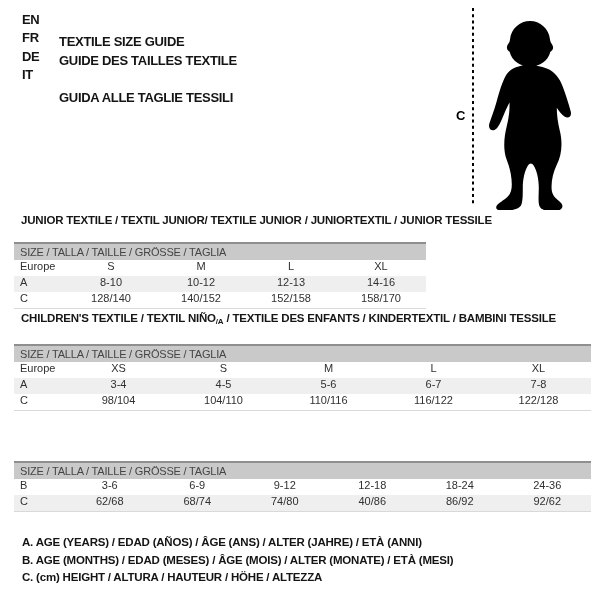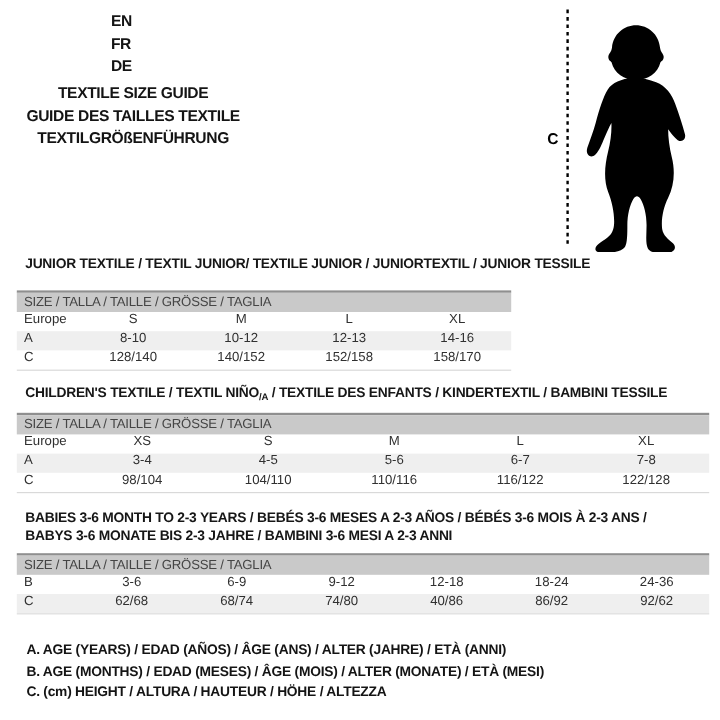--- a/index.html
+++ b/index.html
@@ -2,21 +2,21 @@
 <html style="--page-bg: #ffffff; --hdr-bar: #c9c9c9; --alt-row: #efefef; --tbl-top: #8f8f8f; --tbl-bot: #d9d9d9; --txt-tbl: #303030;"><head>
 <meta charset="utf-8">
 <style>
   html,body{margin:0;padding:0;background:#fff;}
   .page{
     position:relative;width:600px;height:600px;background:var(--page-bg,#fff);
     font-family:"Liberation Sans",sans-serif;color:#141414;overflow:hidden;
   }
   
   .lang-block{position:absolute;left:22px;top:10px;}
-  .lang-row{display:flex;height:18.5px;align-items:center;flex-direction:column;}
+  .lang-row{display:flex;height:18.5px;align-items:center;}
   .lang-code{width:37px;font-size:13px;font-weight:bold;letter-spacing:-0.3px;}
   .lang-label{font-size:13px;font-weight:bold;letter-spacing:-0.3px;white-space:nowrap;margin-top:45px;}
   
   .figure{position:absolute;left:448px;top:2px;width:150px;height:208px;}
   
   .tbl-title{
     position:absolute;left:21px;font-size:11.5px;font-weight:bold;
     letter-spacing:-0.2px;line-height:14.5px;white-space:nowrap;color:#161616;
   }
   .sub{font-size:8px;vertical-align:-2px;}
@@ -48,21 +48,24 @@
     <div class="lang-row">
       <span class="lang-code">EN</span>
       <span class="lang-label">TEXTILE SIZE GUIDE</span>
     </div>
     <div class="lang-row">
       <span class="lang-code">FR</span>
       <span class="lang-label">GUIDE DES TAILLES TEXTILE</span>
     </div>
     <div class="lang-row">
       <span class="lang-code">DE</span>
-      <span class="lang-label">TEXTILGRÖßENFÜHRUNG</span>
+    </div>
+    <div class="lang-row">
+      <span class="lang-code">IT</span>
+      <span class="lang-label">GUIDA ALLE TAGLIE TESSILI</span>
     </div>
   </div>
 
   <div class="figure">
     <svg width="150" height="208" viewBox="0 0 150 208">
       <line x1="25" y1="6" x2="25" y2="204" stroke="#000" stroke-width="2" stroke-dasharray="3,3.2"></line>
       <text x="8" y="118" font-size="13" font-weight="bold" fill="#000">C</text>
       <g transform="translate(35,9)">
         <path fill="#000" d="M47,10 C37,10 28,17.5 27,28.5 C26.5,32.5 24.5,33 24,35.8 C23.5,38.8 25.6,39.8 26.6,40.8 C29,50 37,55.5 47,55.5 C57,55.5 65,50 67.4,40.8 C68.4,39.8 70.5,38.8 70,35.8 C69.5,33 67.5,32.5 67,28.5 C66,17.5 57,10 47,10 Z
         M44,54 C35,54.5 27,58 23.5,63.5 C19.5,70 16.5,80 13.5,91 C11.5,98.5 8.5,106 6.5,112 C4.8,117 8,120.5 11.5,119 C14.5,117.8 17,112.5 19,108 C21.5,102 24.5,95 26.5,91.5 C26.8,99 25.8,107 23.8,115 C20.8,127 20,139 23.8,149 C26.8,156.5 28.8,165.5 28.8,173.5 C28.8,178.5 27.8,182.5 24.8,185.5 C20.8,189.5 15.8,191.5 13.8,194.5 C11.8,197.8 14.8,199.8 19.8,199.8 C26.8,199.8 34.8,198.8 37.8,194.8 C39.8,191.8 39.8,183.8 39.8,176.8 C39.8,167.8 41.8,159.8 44.8,154.8 C46.8,151.8 48.8,151.8 50.8,154.8 C53.8,159.8 55.8,167.8 55.8,176.8 C55.8,183.8 54.8,191.8 56.8,195.8 C58.8,199.8 66.8,200.8 73.8,199.8 C79.8,198.8 80.8,194.8 77.8,191.8 C73.8,187.8 69.8,185.8 68.8,179.8 C67.8,171.8 69.8,161.8 73.8,153.8 C78.8,143.8 79.8,131.8 76.8,119.8 C74.8,111.8 73.8,103.8 73.8,96.8 C75.8,99.8 78.8,103.8 81.8,105.8 C85.8,108 88.8,105 87.8,100.8 C85.8,93 82.8,84 79.8,75.8 C76.8,67.5 71.8,60.5 63.8,57.5 C57.8,55 50.8,53.8 44,54 Z"></path>
@@ -89,21 +92,21 @@
     </div>
     <div class="trow">
       <span class="row-label">C</span>
       <span class="cell">128/140</span>
       <span class="cell">140/152</span>
       <span class="cell">152/158</span>
       <span class="cell">158/170</span>
     </div>
   </div>
 
-  <div class="tbl-title" style="top:321px;"><span>CHILDREN'S TEXTILE / TEXTIL NIÑO</span><span class="sub">/A</span><span> / TEXTILE DES ENFANTS / KINDERTEXTIL / BAMBINI TESSILE</span></div>
+  <div class="tbl-title" style="top:311px;"><span>CHILDREN'S TEXTILE / TEXTIL NIÑO</span><span class="sub">/A</span><span> / TEXTILE DES ENFANTS / KINDERTEXTIL / BAMBINI TESSILE</span></div>
   <div class="size-table" style="top:344px;width:577px;">
     <div class="size-header">SIZE / TALLA / TAILLE / GRÖSSE / TAGLIA</div>
     <div class="trow">
       <span class="row-label">Europe</span>
       <span class="cell">XS</span>
       <span class="cell">S</span>
       <span class="cell">M</span>
       <span class="cell">L</span>
       <span class="cell">XL</span>
     </div>
@@ -118,24 +121,20 @@
     <div class="trow">
       <span class="row-label">C</span>
       <span class="cell">98/104</span>
       <span class="cell">104/110</span>
       <span class="cell">110/116</span>
       <span class="cell">116/122</span>
       <span class="cell">122/128</span>
     </div>
   </div>
 
-  <div class="tbl-title" style="top:425px;">
-    <div>BABIES 3-6 MONTH TO 2-3 YEARS / BEBÉS 3-6 MESES A 2-3 AÑOS / BÉBÉS 3-6 MOIS À 2-3 ANS /</div>
-    <div>BABYS 3-6 MONATE BIS 2-3 JAHRE / BAMBINI 3-6 MESI A 2-3 ANNI</div>
-  </div>
   <div class="size-table" style="top:461px;width:577px;">
     <div class="size-header">SIZE / TALLA / TAILLE / GRÖSSE / TAGLIA</div>
     <div class="trow">
       <span class="row-label">B</span>
       <span class="cell">3-6</span>
       <span class="cell">6-9</span>
       <span class="cell">9-12</span>
       <span class="cell">12-18</span>
       <span class="cell">18-24</span>
       <span class="cell">24-36</span>

